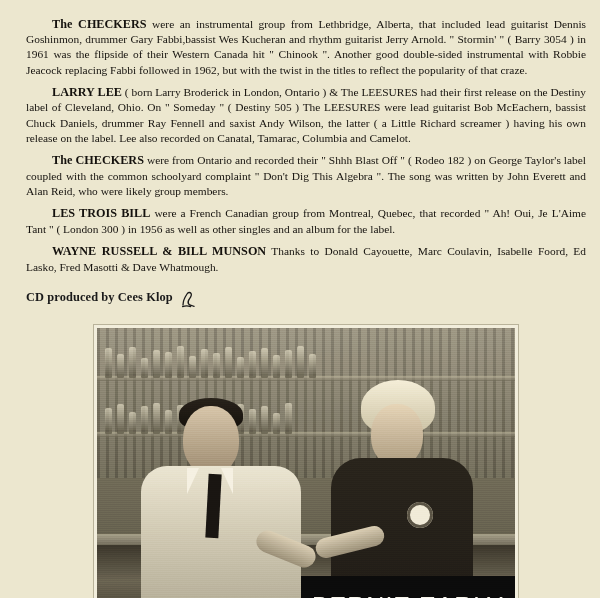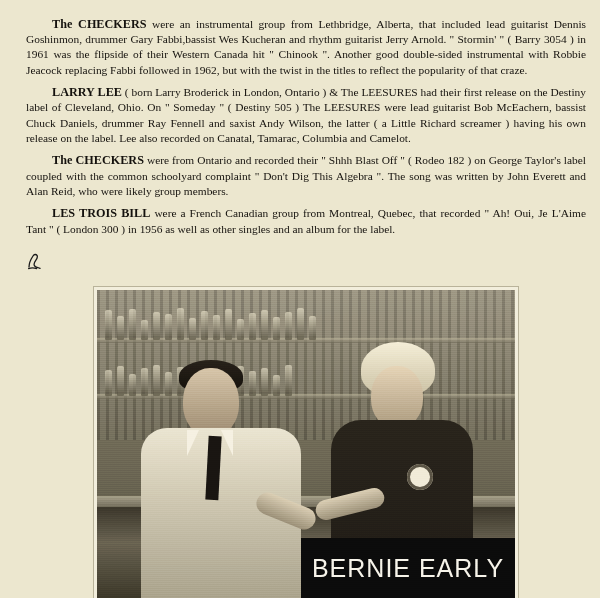--- a/index.html
+++ b/index.html
@@ -242,24 +242,28 @@
     </p>
 
     <p class="para">
       <span class="lead-big">The CHECKERS</span><span> were from Ontario and recorded their " Shhh Blast Off " ( Rodeo 182 ) on George Taylor's label coupled with the common schoolyard complaint " Don't Dig This Algebra ". The song was written by John Everett and Alan Reid, who were likely group members.</span>
     </p>
 
     <p class="para">
       <span class="lead-big">LES TROIS BILL</span><span> were a French Canadian group from Montreal, Quebec, that recorded " Ah! Oui, Je L'Aime Tant " ( London 300 ) in 1956 as well as other singles and an album for the label.</span>
     </p>
 
+    <p class="para">
+      <span class="lead-big">WAYNE RUSSELL &amp; BILL MUNSON</span><span> Thanks to Donald Cayouette, Marc Coulavin, Isabelle Foord, Ed Lasko, Fred Masotti &amp; Dave Whatmough.</span>
+    </p>
 
   </div>
 
   <div class="credit-line">
+    <span>CD produced by Cees Klop</span>
     <span class="clog">
       <svg width="17" height="18" viewBox="0 0 17 18" aria-hidden="true">
         <path d="M3 14 C3 9 5 6 7 3 C8.2 1.2 10 1 11 2.4 C12 4 10.8 6 9.6 7.6 C8.4 9.2 7.6 11 8.4 12.6 C9.4 14.6 12 14.4 14 15.4" fill="none" stroke="#1a1a1a" stroke-width="1.3" stroke-linecap="round"></path>
         <path d="M2.6 15.6 C5 14.6 8 14.6 10.6 15.6" fill="none" stroke="#1a1a1a" stroke-width="1.3" stroke-linecap="round"></path>
       </svg>
     </span>
   </div>
 
   <div class="photo-wrap">
     <div class="photo">

